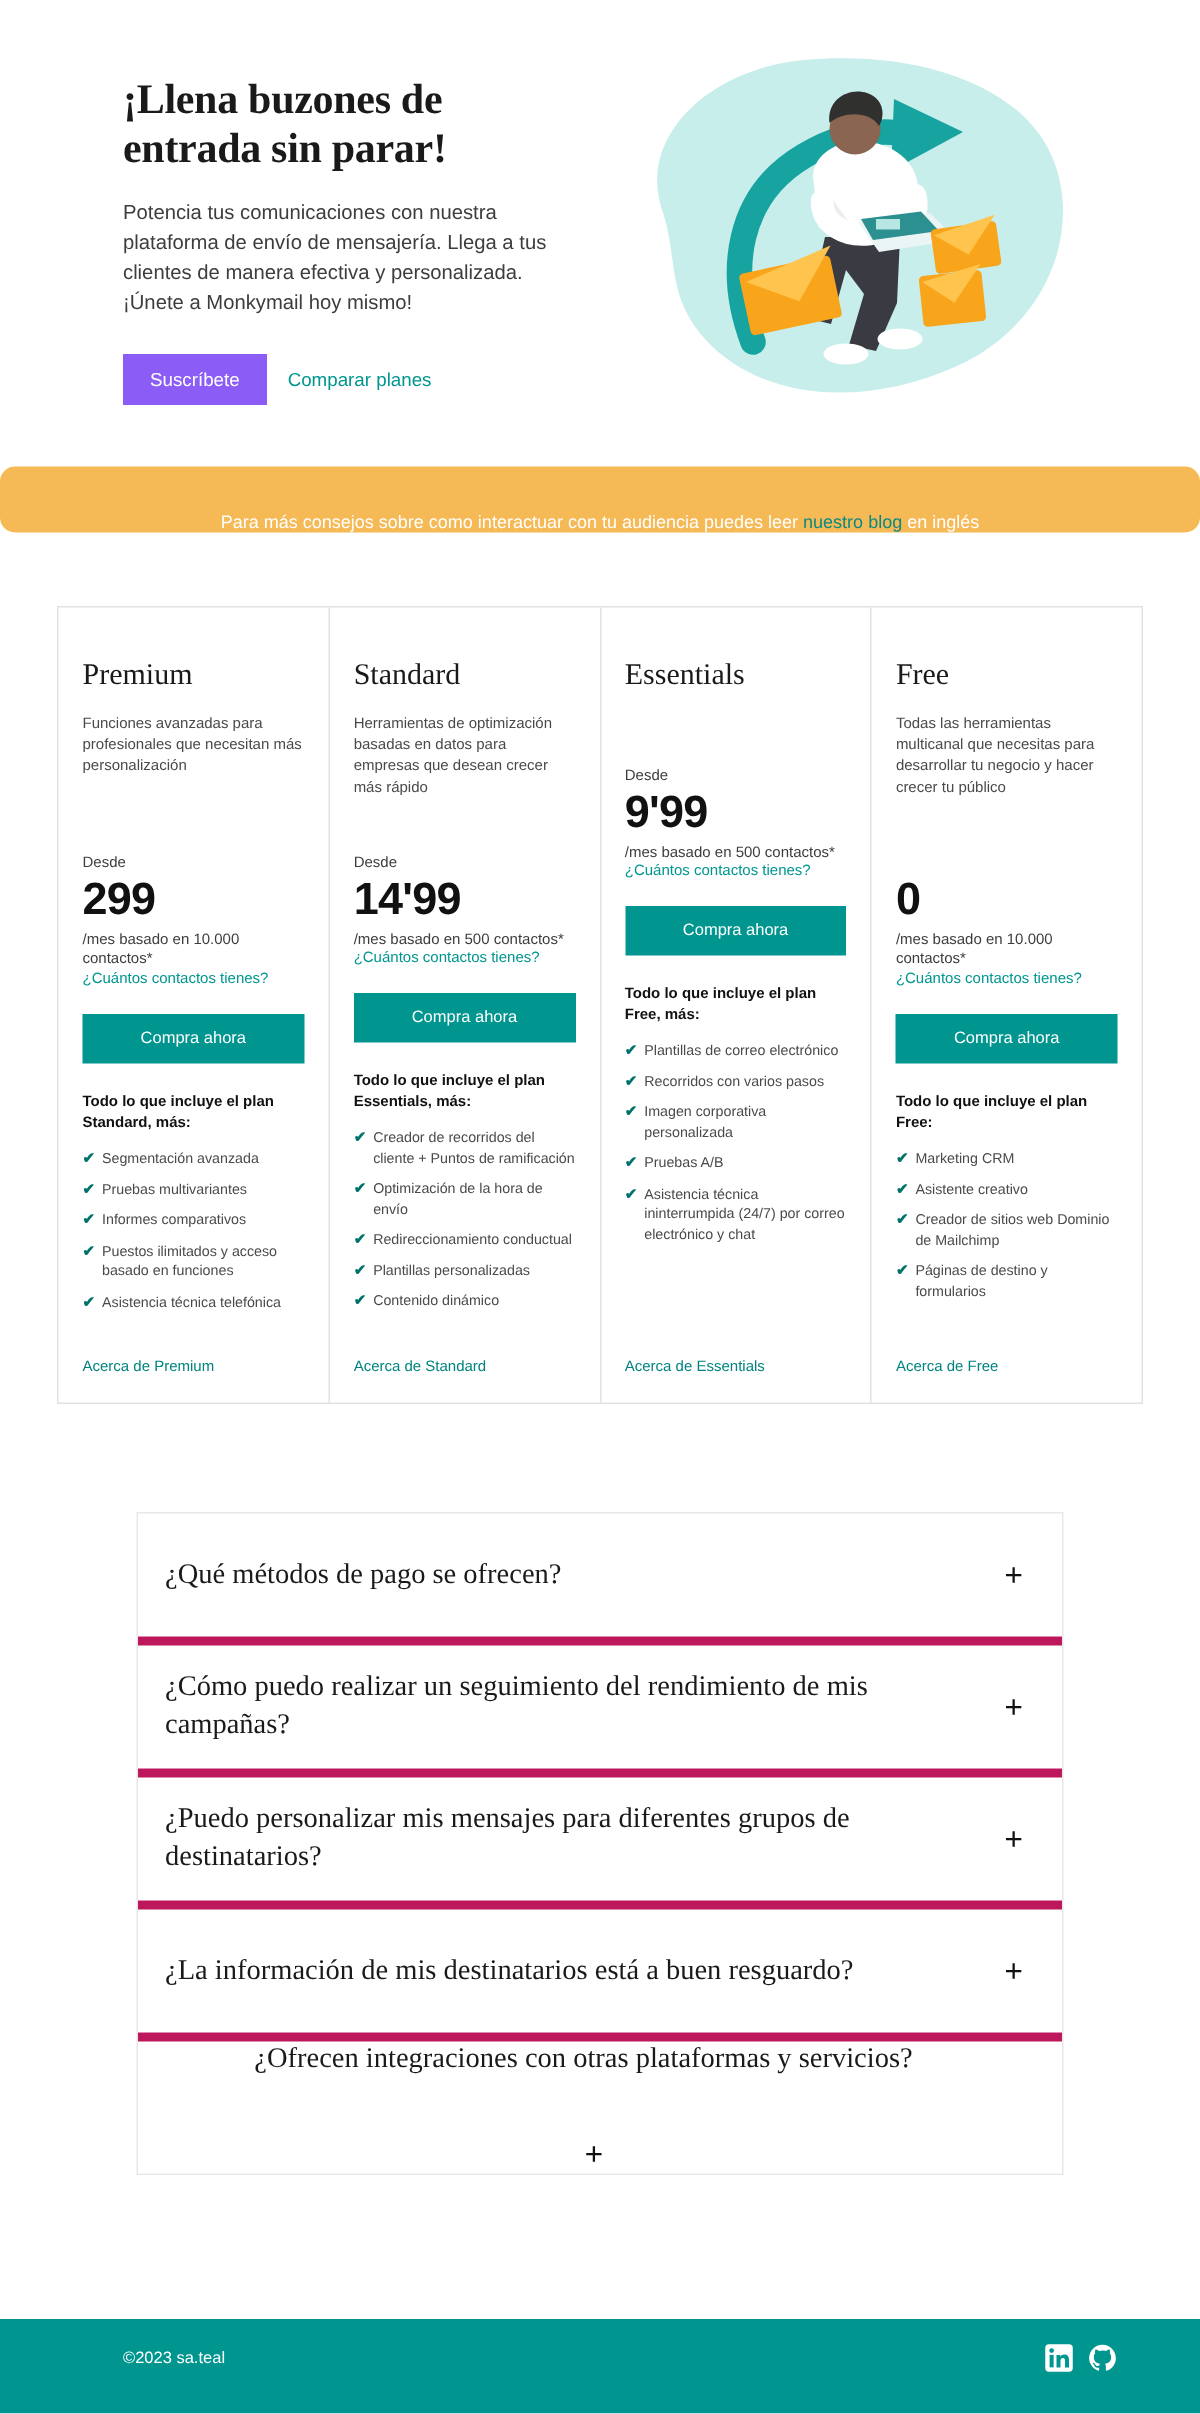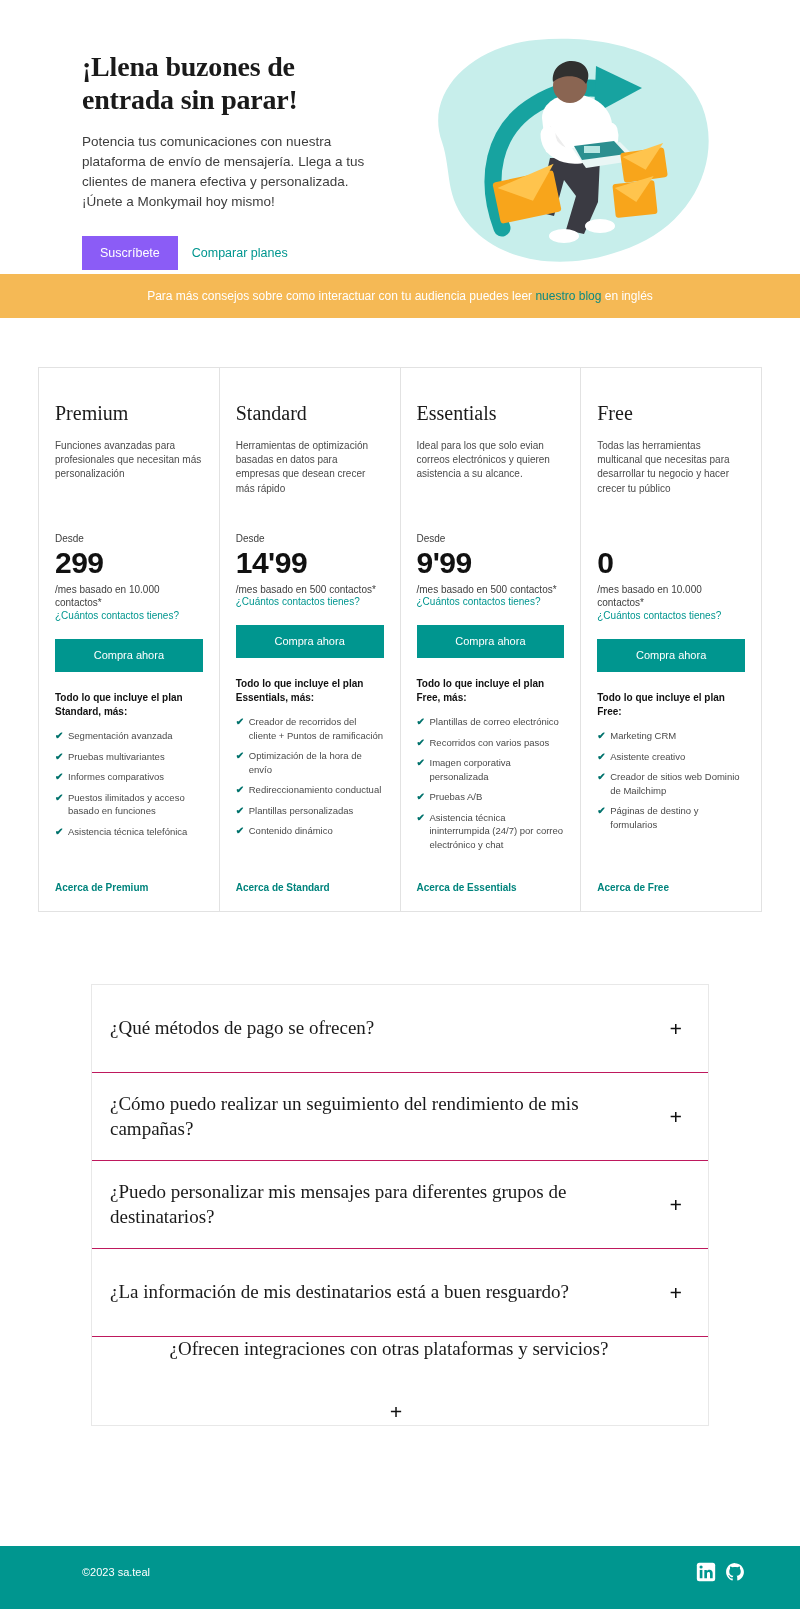--- a/index.html
+++ b/index.html
@@ -8,21 +8,21 @@
     width: 800px;
     background: #ffffff;
     font-family: "Liberation Sans", sans-serif;
     -webkit-font-smoothing: antialiased;
   }
   body { width: 800px; height: 1609px; position: relative; overflow: hidden; }
 
   
   .hero {
     position: relative;
-    height: 274px;
+    height: 311px;
     padding: 0;
   }
   .hero-inner {
     position: absolute;
     left: 82px;
     top: 50px;
     width: 300px;
   }
   .hero-title {
     font-family: "Liberation Serif", serif;
@@ -68,24 +68,25 @@
     top: 30px;
     width: 300px;
     height: 250px;
   }
 
   
   .notice {
     background: #f5b955;
     height: 44px;
     display: flex;
-    align-items: center;
+    align-items: flex-end;
     justify-content: center;
     font-size: 12px;
     color: #ffffff;
+    border-radius: 10px;
   }
   .notice a {
     color: #0c8a80;
     text-decoration: none;
     cursor: pointer;
   }
   .notice .sp { white-space: pre; }
 
   
   .pricing-wrap {
@@ -177,34 +178,34 @@
     left: 0;
     top: 0px;
     color: #00726c;
     font-size: 10px;
     font-weight: 700;
   }
   .plan-about {
     margin-top: auto;
     padding-top: 24px;
     font-size: 10px;
-    font-weight: 700;
+    font-weight: 400;
     color: #00847d;
     text-decoration: none;
     cursor: pointer;
   }
 
   
   .faq {
     margin: 72px auto 0;
     width: 618px;
     border: 1px solid #e8e8e8;
   }
   .faq-row {
-    border-bottom: 1px solid #be185d;
+    border-bottom: 6px solid #be185d;
     display: flex;
     align-items: center;
     justify-content: space-between;
     padding: 0 26px 0 18px;
     min-height: 88px;
     cursor: pointer;
   }
   .faq-row:last-child { border-bottom: none; flex-direction: column; }
   .faq-q {
     font-family: "Liberation Serif", serif;
@@ -342,21 +343,20 @@
       <li class="feat-item"><span class="tick">✔</span><span>Optimización de la hora de envío</span></li>
       <li class="feat-item"><span class="tick">✔</span><span>Redireccionamiento conductual</span></li>
       <li class="feat-item"><span class="tick">✔</span><span>Plantillas personalizadas</span></li>
       <li class="feat-item"><span class="tick">✔</span><span>Contenido dinámico</span></li>
     </ul>
     <a class="plan-about">Acerca de Standard</a>
   </div>
 
   <div class="plan">
     <div class="plan-name">Essentials</div>
-    <div class="plan-desc">Ideal para los que solo evian correos electrónicos y quieren asistencia a su alcance.</div>
     <div class="plan-price-block">
       <div class="plan-from">Desde</div>
       <div class="plan-price">9'99</div>
       <div class="plan-basis">/mes basado en 500 contactos*</div>
     </div>
     <a class="plan-contacts-link">¿Cuántos contactos tienes?</a>
     <button class="plan-buy">Compra ahora</button>
     <div class="plan-incl-title">Todo lo que incluye el plan Free, más:</div>
     <ul class="feat-list">
       <li class="feat-item"><span class="tick">✔</span><span>Plantillas de correo electrónico</span></li>

